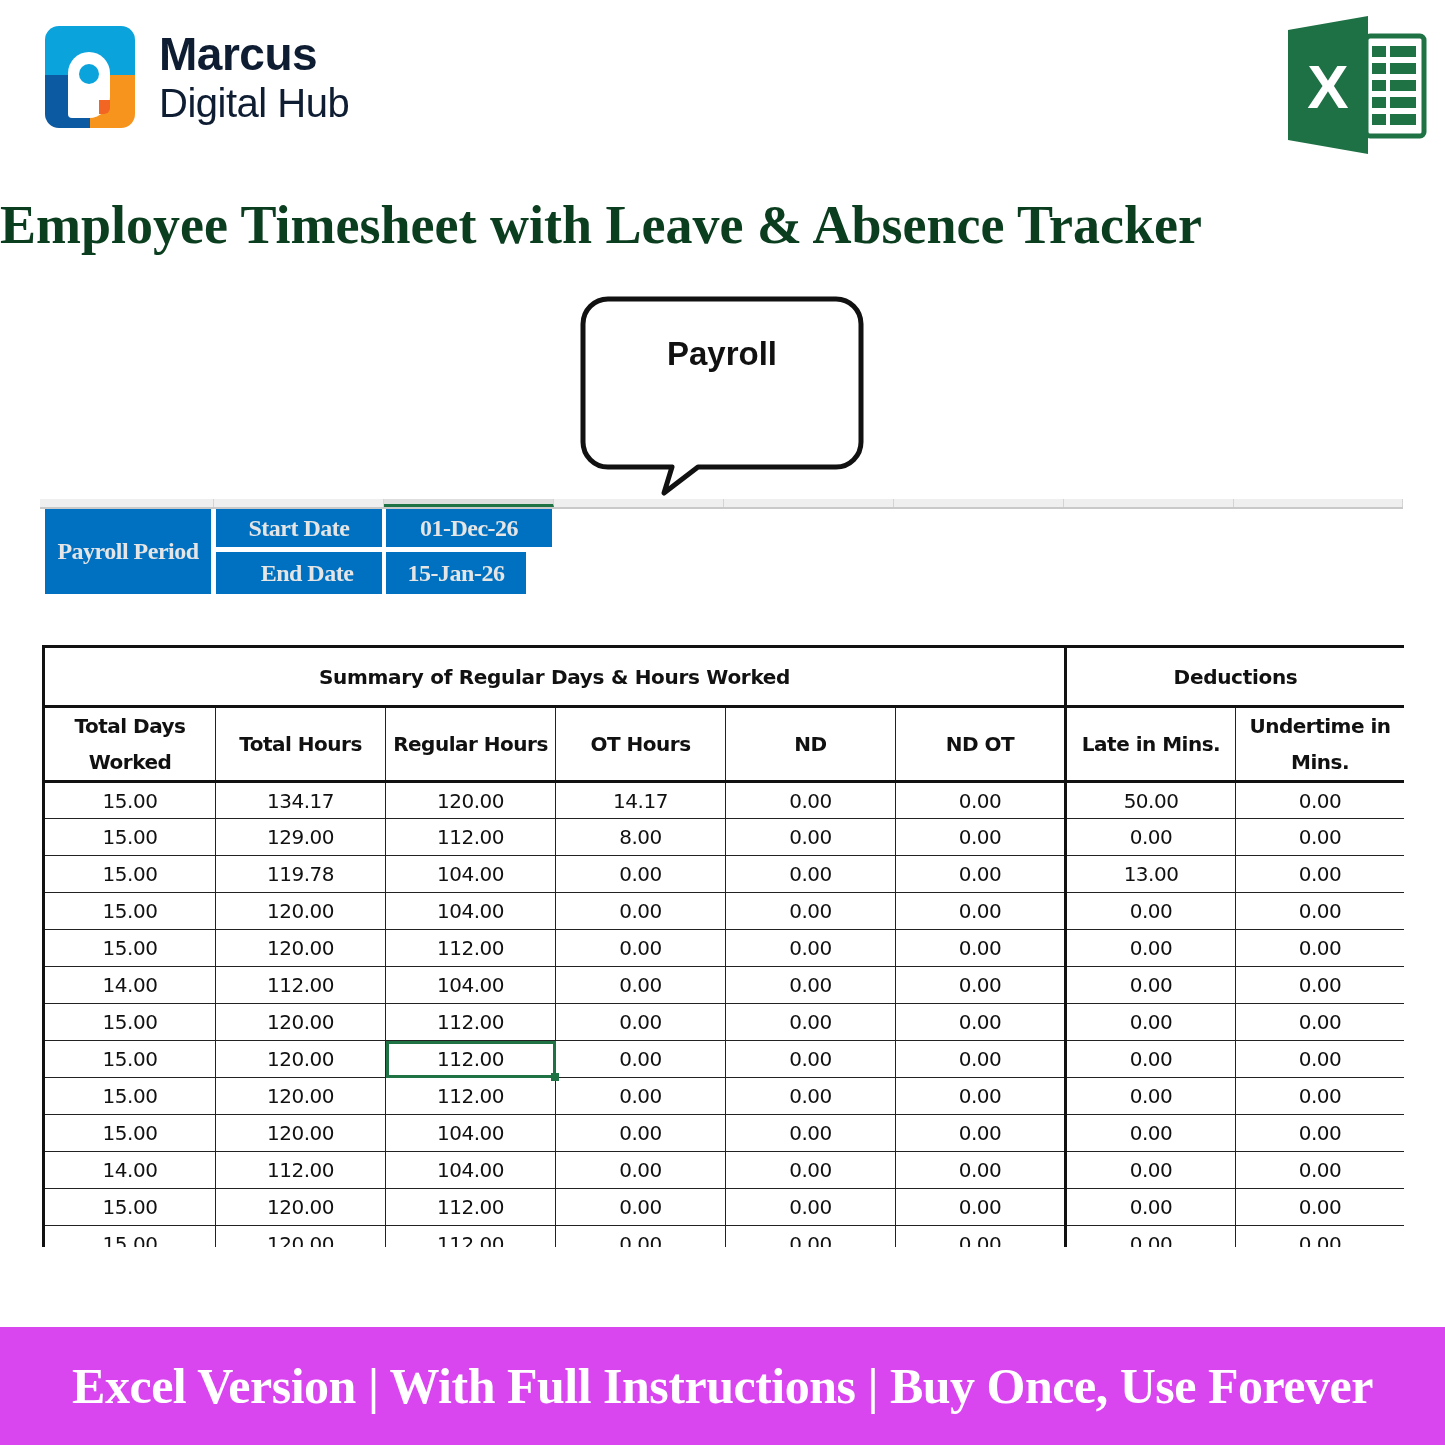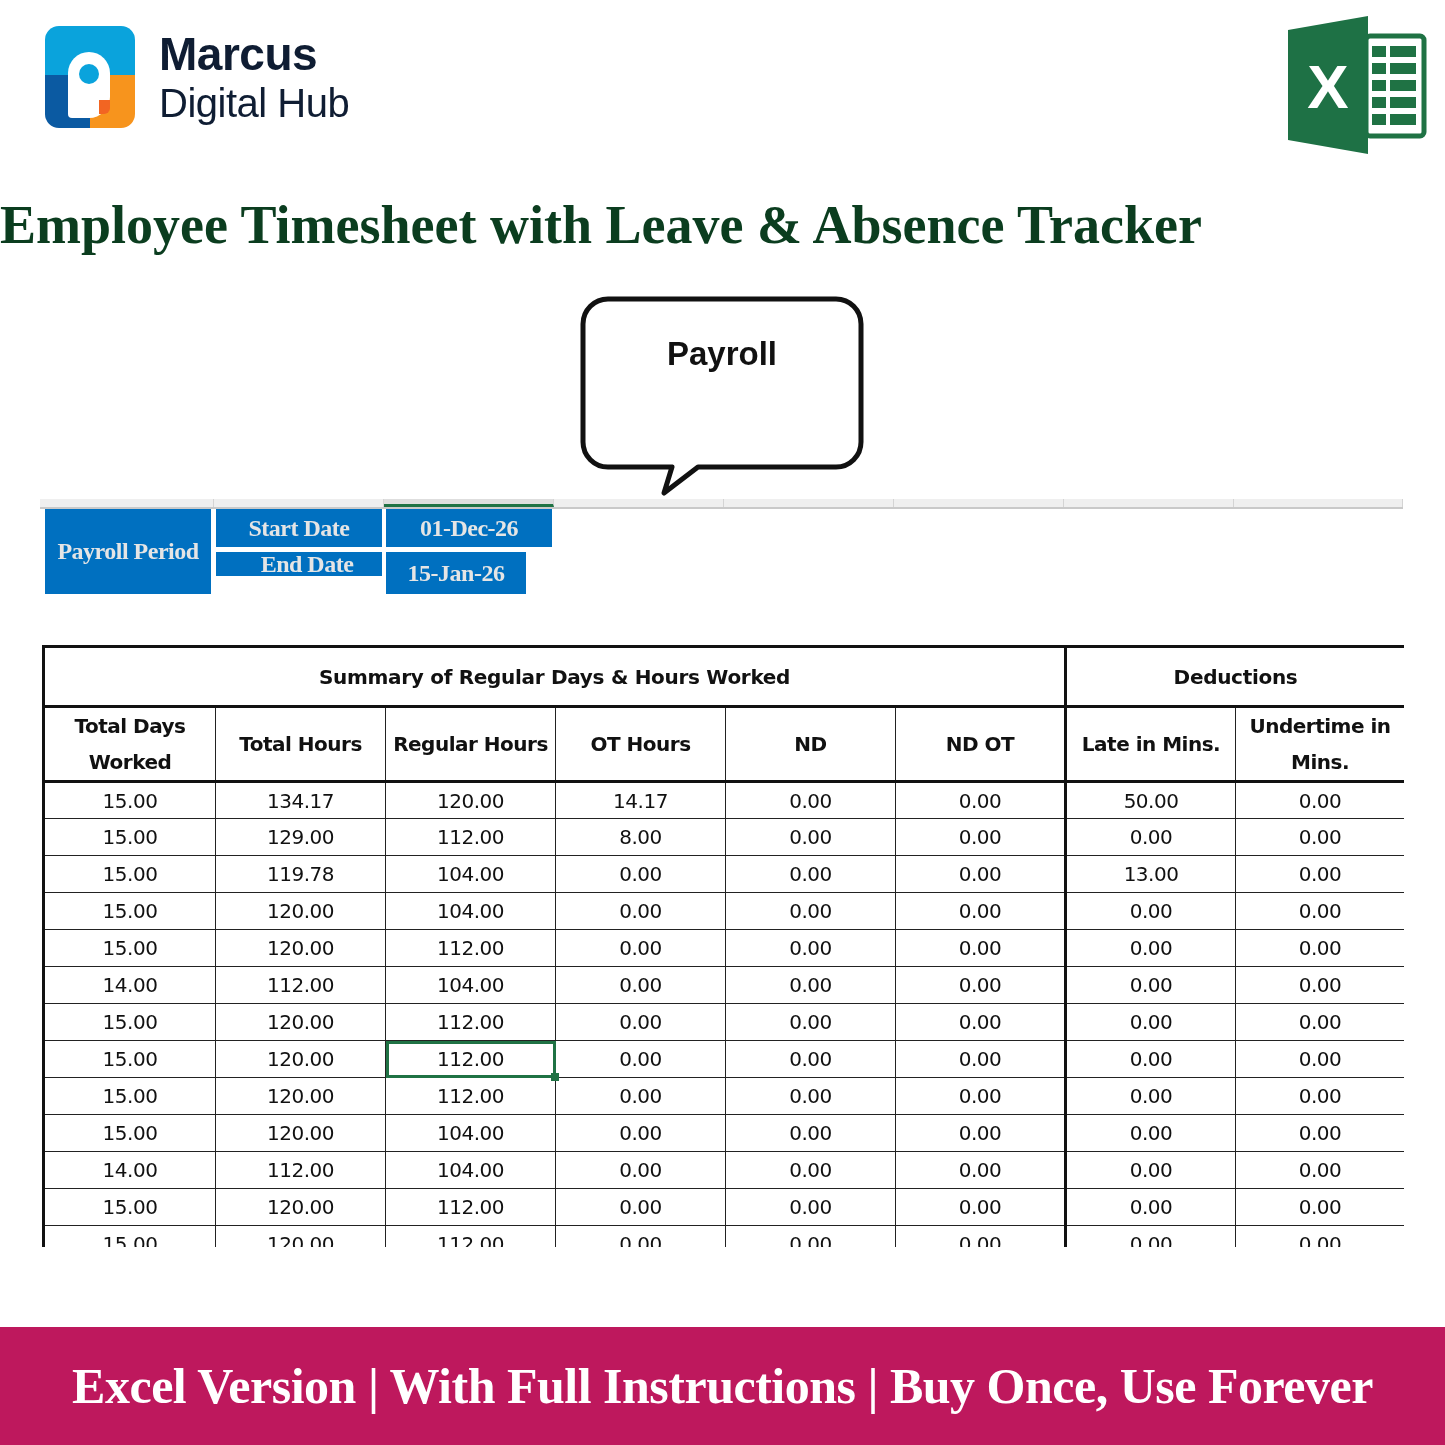--- a/index.html
+++ b/index.html
@@ -47,21 +47,21 @@
   td, th { text-align: center; border: 1.5px solid #222; color: #111; }
   .grp th { height: 60px; font-size: 20px; font-weight: 700; border-top: 3px solid #111; border-bottom: 3px solid #111; letter-spacing: -0.3px; }
   .hdr th { height: 75px; font-size: 20px; font-weight: 700; line-height: 36px; border-bottom: 3px solid #111; letter-spacing: -0.5px; }
   tbody td { height: 37px; font-size: 20px; font-weight: 400; letter-spacing: -0.5px; }
   .thick-l { border-left: 3px solid #111 !important; }
   .thick-r { border-right: 3px solid #111 !important; }
   td.selected { outline: 3px solid #1f7244; outline-offset: -3px; position: relative; }
   td.selected::after { content: ""; position: absolute; right: -4px; bottom: -4px; width: 8px; height: 8px; background: #1f7244; }
 
   
-  .footer { position: absolute; left: 0; top: 1327px; width: 1445px; height: 118px; background: #be185d;
+  .footer { position: absolute; left: 0; top: 1327px; width: 1445px; height: 118px; background: #d946ef;
     display: flex; align-items: center; justify-content: center; }
   .footer-text { font-family: "Liberation Serif", serif; font-weight: 700; font-size: 50px; color: #ffffff; letter-spacing: -0.5px; }
 </style>
 </head>
 <body>
 
 <div class="brand">
   <div class="brand-logo">
     <div class="q-tl"></div>
       <div class="q-bl"></div>
@@ -111,21 +111,21 @@
   <div class="col" style="width:170px"></div>
   <div class="col" style="width:170px"></div>
   <div class="col" style="width:170px"></div>
   <div class="col" style="width:169px"></div>
 </div>
 
 <div class="period">
   <div class="cell" style="left:0;top:0;width:166px;height:85px;">Payroll Period</div>
   <div class="cell" style="left:171px;top:0;width:166px;height:38px;">Start Date</div>
   <div class="cell" style="left:341px;top:0;width:166px;height:38px;">01-Dec-26</div>
-  <div class="cell" style="left:171px;top:43px;width:166px;height:24px;padding-left:16px;">End Date</div>
+  <div class="cell" style="left:171px;top:43px;width:166px;height:42px;padding-left:16px;">End Date</div>
   <div class="cell" style="left:341px;top:43px;width:140px;height:42px;">15-Jan-26</div>
 </div>
 
 <div class="tbl-wrap">
   <table>
     <colgroup>
       <col style="width:172px">
         <col style="width:170px">
         <col style="width:170px">
         <col style="width:170px">

